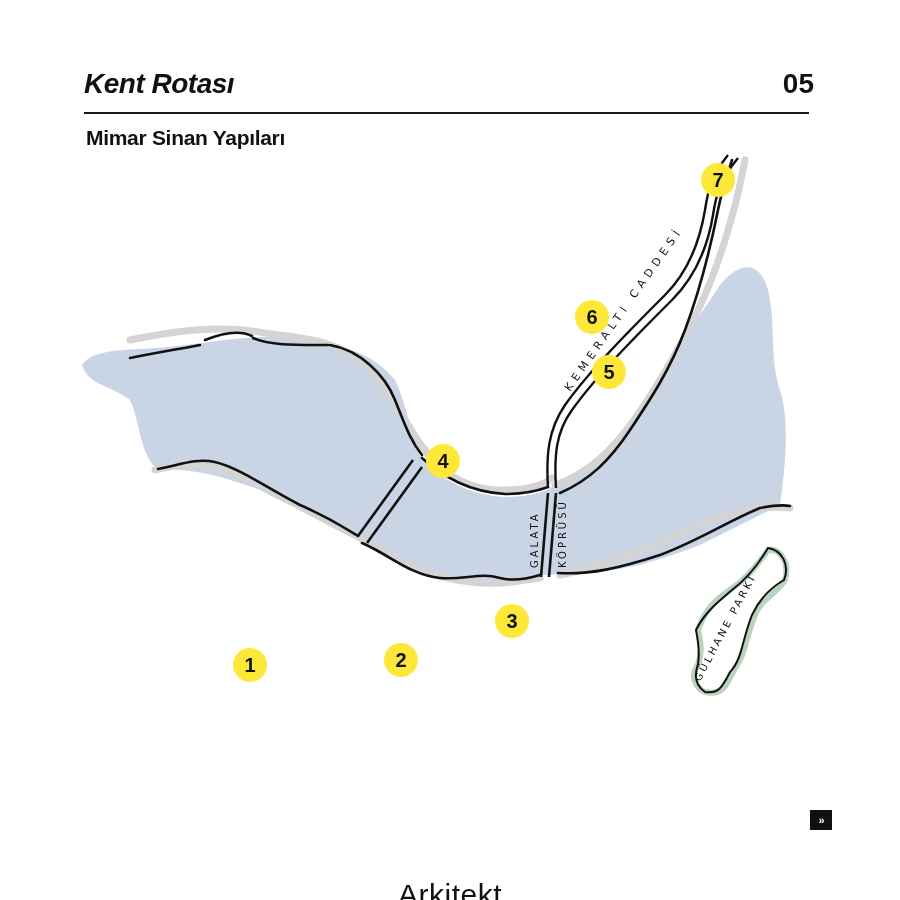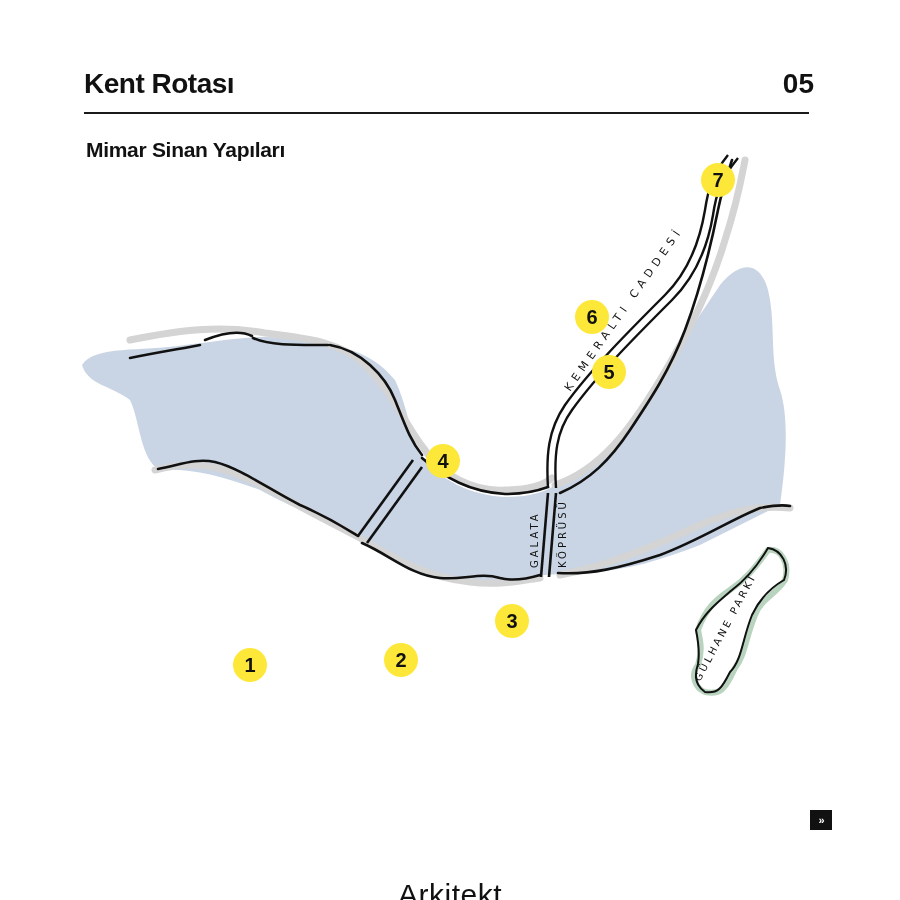--- a/index.html
+++ b/index.html
@@ -1,20 +1,20 @@
 <!DOCTYPE html>
 <html><head>
 <meta charset="utf-8">
 <style>
   html, body { margin:0; padding:0; background:#ffffff; }
   body { width:900px; height:900px; position:relative; overflow:hidden; font-family:"Liberation Sans", sans-serif; color:#111; }
-  .title { position:absolute; left:84px; top:68px; font-size:28px; font-weight:700; letter-spacing:-0.5px; }
+  .title { position:absolute; left:84px; top:68px; font-size:28px; font-weight:700; letter-spacing:-0.5px;font-style:italic; }
   .page-num { position:absolute; right:86px; top:68px; font-size:28px; font-weight:700; }
   .rule { position:absolute; left:84px; top:112px; width:725px; height:2px; background:#1a1a1a; }
-  .subtitle { position:absolute; left:86px; top:126px; font-size:21px; font-weight:700; letter-spacing:-0.3px;margin-top:12px; }
+  .subtitle { position:absolute; left:86px; top:126px; font-size:21px; font-weight:700; letter-spacing:-0.3px; }
   svg.map { position:absolute; left:0; top:0; width:900px; height:900px; }
   .marker-label { font-family:"Liberation Sans", sans-serif; font-weight:700; font-size:20px; fill:#111; }
   .street-label { font-family:"DejaVu Sans", sans-serif; font-size:11px; fill:#111; letter-spacing:5px; }
   .next-btn { position:absolute; left:810px; top:810px; width:22px; height:20px; background:#111; color:#fff; font-size:11px; font-weight:700; display:flex; align-items:center; justify-content:center; letter-spacing:-1px; cursor:pointer; }
   .logo { position:absolute; left:0; width:900px; top:878px; text-align:center; font-size:30px; font-weight:400; letter-spacing:0.5px; }
 </style>
 </head>
 <body>
 
 <div class="title">Kent Rotası</div>

